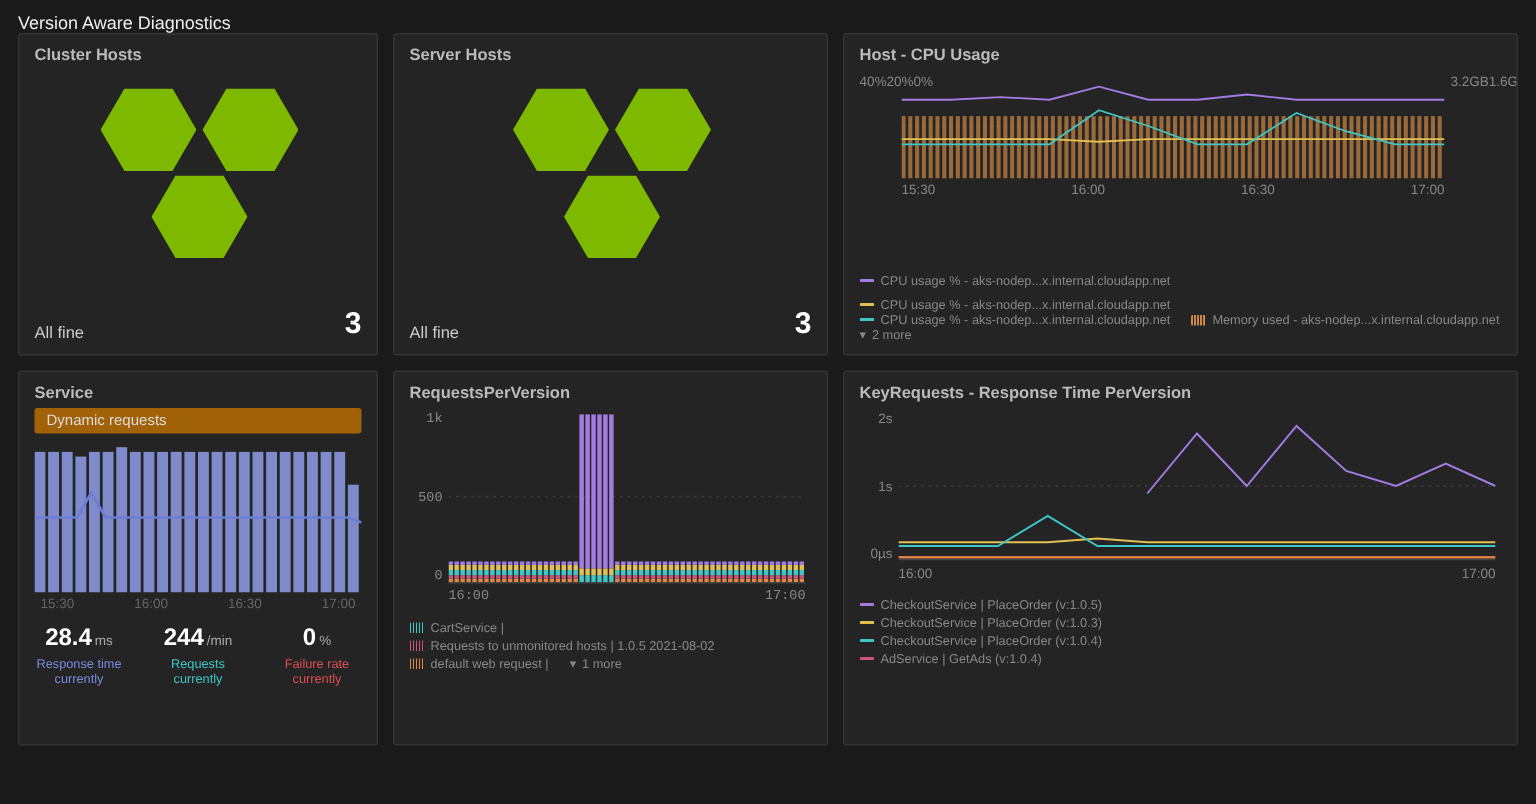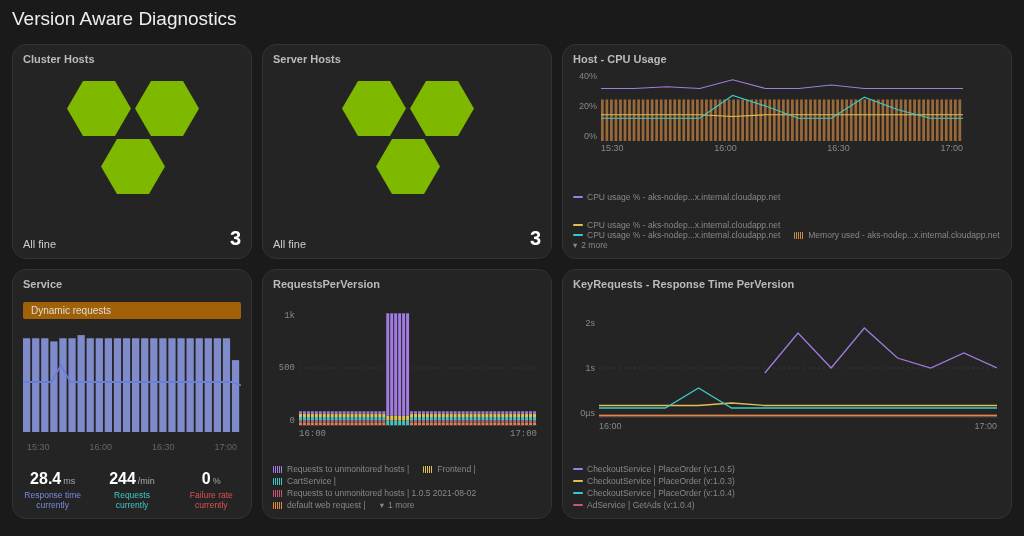--- a/index.html
+++ b/index.html
@@ -6,55 +6,54 @@
   body {
     background: #1a1a1a;
     color: #cccccc;
     font-family: -apple-system, BlinkMacSystemFont, "Segoe UI", Arial, sans-serif;
     font-size: 11px;
     width: 1024px;
     height: 536px;
     overflow: hidden;
     padding: 8px 12px;
   }
-  .page-title { font-size: 19px; font-weight: 300; color: #eee; margin-bottom: 14px; }
+  .page-title { font-size: 12px; font-weight: 300; color: #eee; margin-bottom: 0; }
   .grid {
     display: grid;
     grid-template-columns: 240px 290px 1fr;
     grid-template-rows: 215px 250px;
     gap: 10px;
   }
   .tile {
     background: #242424;
     border: 1px solid #333;
-    border-radius: 14px;
+    border-radius: 2px;
     padding: 8px 10px;
     display: flex;
     flex-direction: column;
     position: relative;
     overflow: hidden;
-    justify-content: space-between;
   }
   .tile-title { font-size: 11px; color: #bbb; font-weight: 600; }
   .tile-subtitle { font-size: 11px; color: #ddd; font-weight: 600; margin-top: 2px; }
   .hex-wrap { flex: 1; display: flex; align-items: center; justify-content: center; }
   .hex-cluster { position: relative; width: 150px; height: 130px; }
   .hex { position: absolute; width: 64px; height: 56px; }
   .hex svg polygon { fill: #7EB900; }
   .tile-footer { display: flex; justify-content: space-between; align-items: flex-end; font-size: 11px; color: #ccc; }
   .tile-footer .big { font-size: 20px; font-weight: 600; color: #fff; }
   
   .cpu-chart { flex: 1; position: relative; margin-top: 6px; }
-  .cpu-yaxis-l, .cpu-yaxis-r { position: absolute; top: 0; font-size: 9px; color: #888; display: flex; flex-direction: column; justify-content: space-between; height: 70px; }
+  .cpu-yaxis-l, .cpu-yaxis-r { position: absolute; top: 0; font-size: 9px; color: #888; display: flex; justify-content: space-between; height: 70px; }
   .cpu-yaxis-l { left: 0; text-align: right; width: 24px; }
   .cpu-yaxis-r { right: 0; text-align: left; width: 34px; }
   .cpu-plot { position: absolute; left: 28px; right: 38px; top: 0; height: 70px; }
   .cpu-xaxis { position: absolute; left: 28px; right: 38px; top: 72px; display: flex; justify-content: space-between; font-size: 9px; color: #888; }
   .legend { font-size: 8.5px; color: #888; margin-top: 6px; }
-  .legend-row { display: flex; flex-wrap: wrap; gap: 18px 14px; }
+  .legend-row { display: flex; flex-wrap: wrap; gap: 6px 14px; }
   .legend-item { display: flex; align-items: center; gap: 4px; white-space: nowrap; }
   .legend-swatch { width: 10px; height: 6px; border-radius: 1px; flex-shrink: 0; }
   .legend-swatch.line { height: 0; border-top: 2px solid; }
   .legend-swatch.bars { background: repeating-linear-gradient(90deg, currentColor 0 1px, transparent 1px 2px); height:7px;}
   
   .chip { background: #a16207; color: #ddd; font-size: 10px; padding: 3px 8px; border-radius: 2px; display: inline-block; margin-top: 4px; }
   .svc-chart { height: 100px; margin-top: 6px; position: relative; }
   .svc-xaxis { display: flex; justify-content: space-between; font-size: 9px; color: #666; padding: 2px 4px 0; }
   .svc-stats { display: flex; justify-content: space-between; margin-top: 10px; gap:20px; }
   .stat { text-align: center; flex:1; }
@@ -127,20 +126,25 @@
     </div>
   </div>
 
   <div class="tile span-2">
     <div class="tile-title">Host - CPU Usage</div>
     <div class="cpu-chart">
       <div class="cpu-yaxis-l">
         <span>40%</span>
         <span>20%</span>
         <span>0%</span>
+      </div>
+      <div class="cpu-yaxis-r">
+        <span>3.2GB</span>
+        <span>1.6GB</span>
+        <span>0B</span>
       </div>
       <div class="cpu-plot" id="cpu-plot">
           <svg viewBox="0 0 400 70" preserveAspectRatio="none" style="width:100%;height:100%;display:block">
             <line x1="0" y1="35" x2="400" y2="35" stroke="#3a3a3a" stroke-dasharray="2,3"></line>
             <rect x="0" y="28.437500000000007" width="3" height="41.56249999999999" fill="#cc8844" opacity="0.7"></rect>
             <rect x="5" y="28.437500000000007" width="3" height="41.56249999999999" fill="#cc8844" opacity="0.7"></rect>
             <rect x="10" y="28.437500000000007" width="3" height="41.56249999999999" fill="#cc8844" opacity="0.7"></rect>
             <rect x="15" y="28.437500000000007" width="3" height="41.56249999999999" fill="#cc8844" opacity="0.7"></rect>
             <rect x="20" y="28.437500000000007" width="3" height="41.56249999999999" fill="#cc8844" opacity="0.7"></rect>
             <rect x="25" y="28.437500000000007" width="3" height="41.56249999999999" fill="#cc8844" opacity="0.7"></rect>
@@ -616,30 +620,20 @@
           </svg>
         </div>
       <div class="rpv-xaxis">
         <span>16:00</span>
         <span>17:00</span>
       </div>
     </div>
     <div class="small-legend" id="rpv-legend">
         <div class="row">
           <div class="legend-item">
-            <span class="legend-swatch bars" style="color:#a27ce0"></span>
-            <span>Requests to unmonitored hosts |</span>
-          </div>
-          <div class="legend-item">
-            <span class="legend-swatch bars" style="color:#e0c050"></span>
-            <span>Frontend |</span>
-          </div>
-        </div>
-        <div class="row">
-          <div class="legend-item">
             <span class="legend-swatch bars" style="color:#3fc7c7"></span>
             <span>CartService |</span>
           </div>
         </div>
         <div class="row">
           <div class="legend-item">
             <span class="legend-swatch bars" style="color:#cc5577"></span>
             <span>Requests to unmonitored hosts | 1.0.5 2021-08-02</span>
           </div>
         </div>

